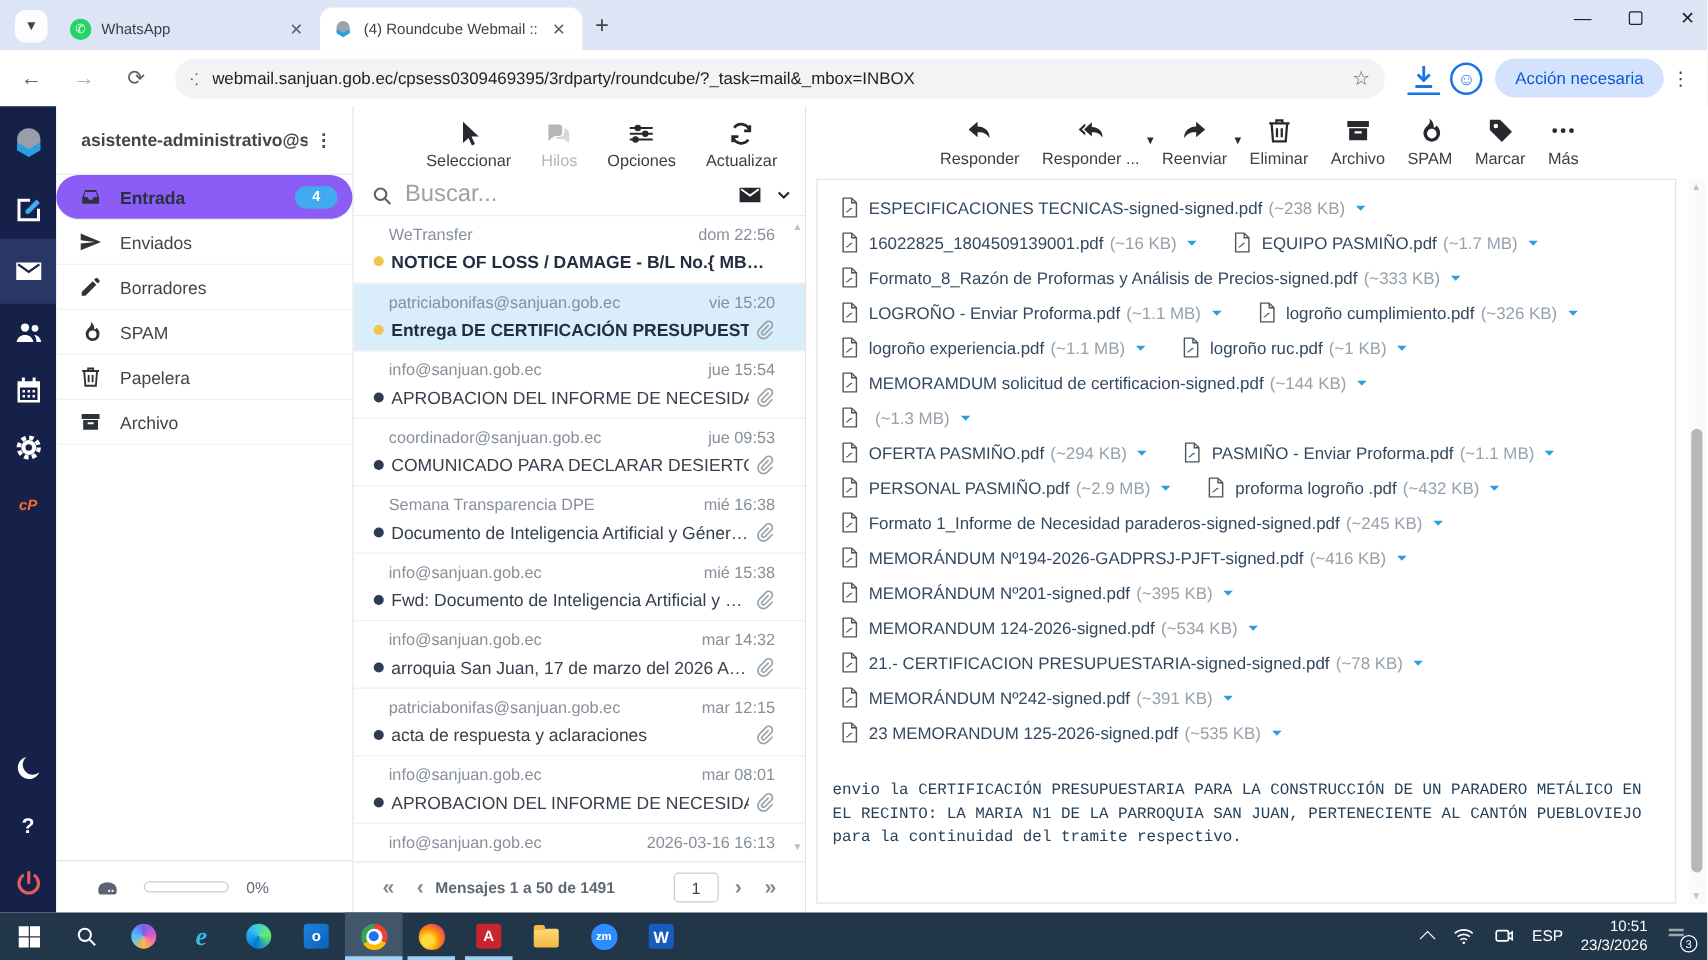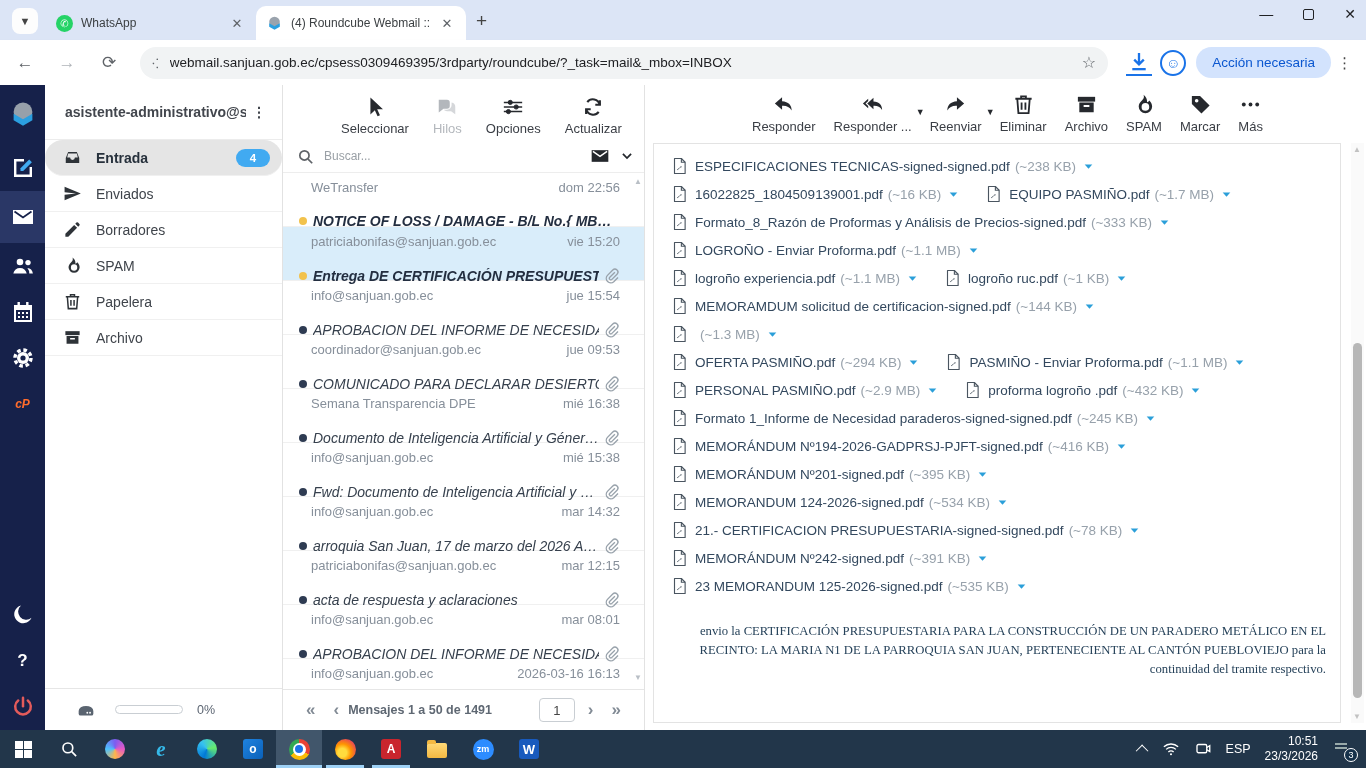--- a/index.html
+++ b/index.html
@@ -48,46 +48,46 @@
   .q-txt { color:#fff; font-weight:bold; font-size:17px; }
 
   
   .folders { position:absolute; left:45px; top:0; width:238px; height:645px; background:#fff; border-right:1px solid #e2e2e2; }
   .acct { height:55px; display:flex; align-items:center; padding:0 10px 0 20px; border-bottom:1px solid #ececec; }
   .acct .name { flex:1; font-weight:bold; font-size:14px; color:#42464d; white-space:nowrap; overflow:hidden; }
   .acct .dots { color:#42464d; font-weight:bold; font-size:14px; padding:0 6px; }
   .folder { height:36px; display:flex; align-items:center; padding:0 12px 0 18px; border-bottom:1px solid #f0f0f0; color:#3f444b; font-size:14px; }
   .folder .ic { width:19px; height:19px; margin-right:14px; color:#2e3338; }
   .folder .flabel { flex:1; }
-  .folder.selected { background:#e5e5e5; font-weight:bold; color:#27313c;border-radius:18px; }
+  .folder.selected { background:#8b5cf6; font-weight:bold; color:#27313c;border-radius:18px; }
   .badge { background:#41aaf1; color:#fff; font-size:11.5px; font-weight:bold; min-width:34px; height:18px; border-radius:9px; display:flex; align-items:center; justify-content:center; }
   .quota { position:absolute; left:0; bottom:0; width:237px; height:42px; border-top:1px solid #e6e6e6; display:flex; align-items:center; padding-left:30px; }
   .quota .ic { width:22px; height:22px; color:#5a6470; margin-right:18px; }
   .qbar { width:68px; height:9px; border:1px solid #c9ced3; border-radius:5px; margin-right:14px; }
   .qpct { color:#5d6673; font-size:12.5px; }
 
   
   .listcol { position:absolute; left:283px; top:0; width:362px; height:645px; border-right:1px solid #e2e2e2; background:#fff; }
   .ltb { height:55px; display:flex; align-items:center; padding:6px 0 0 50px; gap:8px; }
   .ltb-item { display:flex; flex-direction:column; align-items:center; gap:3px; padding:2px 8px; color:#3a3e45; font-size:13px; }
   .ltb-item .ic { width:22px; height:22px; color:#26292e; }
   .ltb-item.disabled { color:#b3b7bc; } .ltb-item.disabled .ic { color:#b3b7bc; }
   .searchrow { height:33px; margin:0 0 0 0; display:flex; align-items:center; padding:0 10px 0 14px; border-bottom:1px solid #ededed; }
   .searchrow .mag { width:17px; height:17px; color:#5f6368; margin-right:10px; }
-  .searchrow input { border:none; outline:none; flex:1; font-size:12px; color:#333; font-family:"Liberation Sans",sans-serif; background:transparent; }
+  .searchrow input { border:none; outline:none; flex:1; font-size:19px; color:#333; font-family:"Liberation Sans",sans-serif; background:transparent; }
   .searchrow input::placeholder { color:#9aa0a6; }
   .searchrow .env { width:20px; height:20px; color:#23272c; margin-right:10px; }
   .searchrow .chev { width:14px; height:14px; color:#23272c; }
   .msgs { position:absolute; top:88px; left:0; width:361px; height:513px; overflow:hidden; }
   .msg { height:54px; padding:7px 24px 0 16px; border-bottom:1px solid #f0f0f0; position:relative; }
   .msg.selected { background:#d9edfa; }
   .m1 { display:flex; font-size:13px; color:#868f9a; padding-left:12px; }
   .m1 .sender { flex:1; white-space:nowrap; overflow:hidden; }
   .m1 .mdate { margin-left:6px; }
-  .m2 { display:flex; align-items:center; margin-top:18px;font-style:italic; }
+  .m2 { display:flex; align-items:center; margin-top:6px; }
   .dot { width:8px; height:8px; border-radius:50%; margin-right:6px; flex:none; }
   .subject { flex:1; font-size:14px; color:#36404d; white-space:nowrap; overflow:hidden; }
   .msg.unread .subject { font-weight:bold; color:#232e40; }
   .clip { width:17px; height:17px; color:#98a2ab; flex:none; margin-left:4px; }
   .lscroll { position:absolute; right:2px; top:92px; color:#b9bfc6; font-size:8px; }
   .lscroll2 { position:absolute; right:2px; top:588px; color:#b9bfc6; font-size:8px; }
   .pager { position:absolute; left:0; bottom:0; width:361px; height:41px; border-top:1px solid #e6e6e6; display:flex; align-items:center; padding:0 14px; color:#7d8690; }
   .pg-arrow { font-size:17px; font-weight:bold; padding:0 9px; color:#828b95; }
   .pg-label { flex:1; text-align:left; font-size:12.5px; font-weight:bold; color:#5f6873; }
   .pg-box { width:36px; height:24px; border:1px solid #c9ced3; border-radius:4px; display:flex; align-items:center; justify-content:center; font-size:13px; color:#444; margin:0 4px; background:#fff; }
@@ -98,21 +98,21 @@
   .mtb-item { display:flex; flex-direction:column; align-items:center; gap:3px; padding:2px 7px; color:#3a3e45; font-size:13px; position:relative; }
   .mtb-item .ic { width:23px; height:23px; color:#26292e; }
   .mcaret { position:absolute; right:-6px; top:16px; font-size:9px; color:#26292e; }
   .content { position:absolute; left:8px; top:58px; width:688px; height:580px; border:1px solid #e3e3e3; background:#fff; overflow:hidden; padding:8px 0 0 10px; }
   .att-row { height:28px; display:flex; align-items:center; gap:26px; padding-left:8px; }
   .att { display:flex; align-items:center; }
   .att .pdf { width:15px; height:18px; color:#4a5560; margin-right:8px; }
   .att .aname { font-size:13.5px; color:#33485e; white-space:nowrap; }
   .att .asize { font-size:13.5px; color:#97a1ab; margin-left:5px; white-space:nowrap; }
   .att .acaret { width:13px; height:13px; color:#2b9fd9; margin-left:6px; }
-  .mailbody { margin:22px 0 0 2px; width:660px; font-family:Liberation Serif, serif; font-size:12.7px; line-height:19px; color:#26425a;text-align:right; }
+  .mailbody { margin:22px 0 0 2px; width:660px; font-family:Liberation Mono, monospace; font-size:12.7px; line-height:19px; color:#26425a; }
   .pscroll { position:absolute; right:2px; top:58px; width:13px; height:580px; background:#fafafa; }
   .pscroll .thumb { position:absolute; left:2px; width:9px; border-radius:5px; background:#b7b7b7; top:200px; height:355px; }
   .pscroll .up { position:absolute; top:2px; left:2px; color:#c2c2c2; font-size:8px; }
   .pscroll .dn { position:absolute; bottom:2px; left:2px; color:#c2c2c2; font-size:8px; }
 
   
   .taskbar { position:absolute; left:0; top:730px; width:1366px; height:38px; background:#22364a; display:flex; align-items:center; }
   .task-app { width:46px; height:38px; display:flex; align-items:center; justify-content:center; position:relative; }
   .task-app.running::after { content:""; position:absolute; left:4px; right:4px; bottom:0; height:3px; background:#9ed1f5; }
   .task-app.focused { background:#41566b; }
@@ -707,20 +707,36 @@
             <span class="att">
               <span class="ic pdf">
                 <svg viewBox="0 0 24 28" fill="none" stroke="currentColor" stroke-width="1.8">
                   <path d="M4 2h11l6 6v18H4z" stroke-linejoin="round"></path>
                   <path d="M15 2v6h6"></path>
                   <path d="M8 19.5c2 1.5 5.5-6 7.5-4" stroke-width="1.5"></path>
                 </svg>
               </span>
               <span class="aname">LOGROÑO - Enviar Proforma.pdf</span>
               <span class="asize">(~1.1 MB)</span>
+              <span class="ic acaret">
+                <svg viewBox="0 0 24 24">
+                  <path fill="currentColor" d="M5 8.5h14L12 16z"></path>
+                </svg>
+              </span>
+            </span>
+            <span class="att">
+              <span class="ic pdf">
+                <svg viewBox="0 0 24 28" fill="none" stroke="currentColor" stroke-width="1.8">
+                  <path d="M4 2h11l6 6v18H4z" stroke-linejoin="round"></path>
+                  <path d="M15 2v6h6"></path>
+                  <path d="M8 19.5c2 1.5 5.5-6 7.5-4" stroke-width="1.5"></path>
+                </svg>
+              </span>
+              <span class="aname">logroño cumplimiento.pdf</span>
+              <span class="asize">(~326 KB)</span>
               <span class="ic acaret">
                 <svg viewBox="0 0 24 24">
                   <path fill="currentColor" d="M5 8.5h14L12 16z"></path>
                 </svg>
               </span>
             </span>
           </div>
           <div class="att-row">
             <span class="att">
               <span class="ic pdf">

